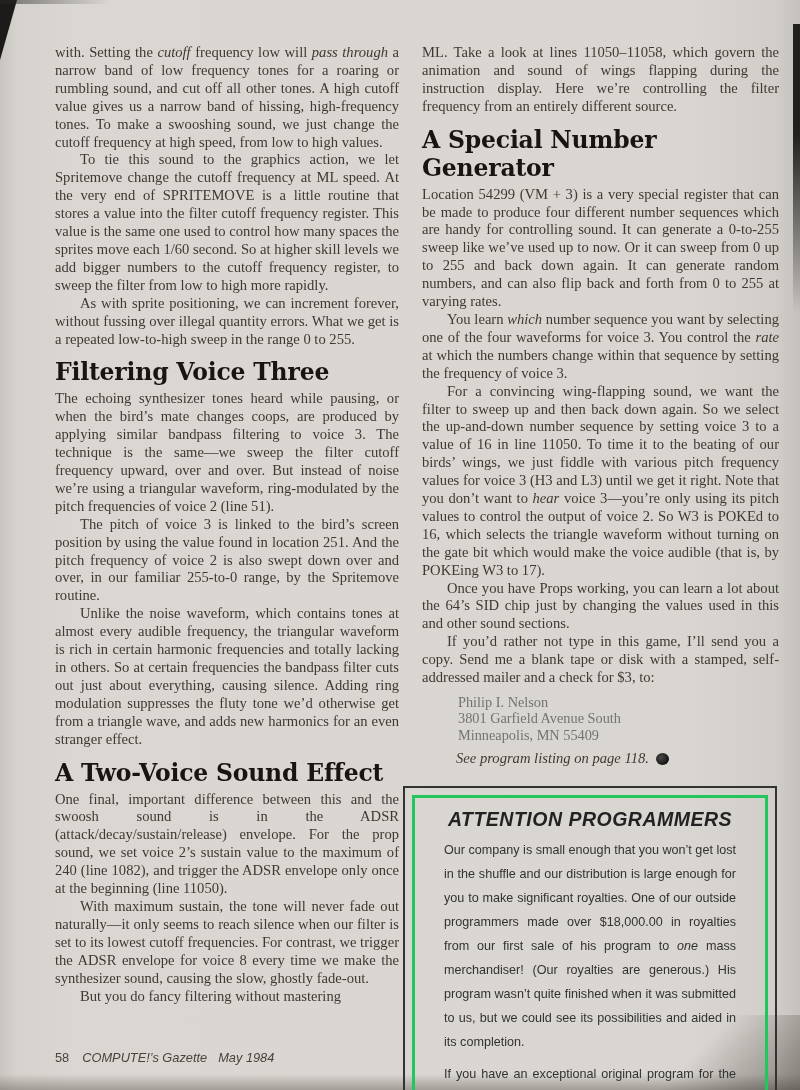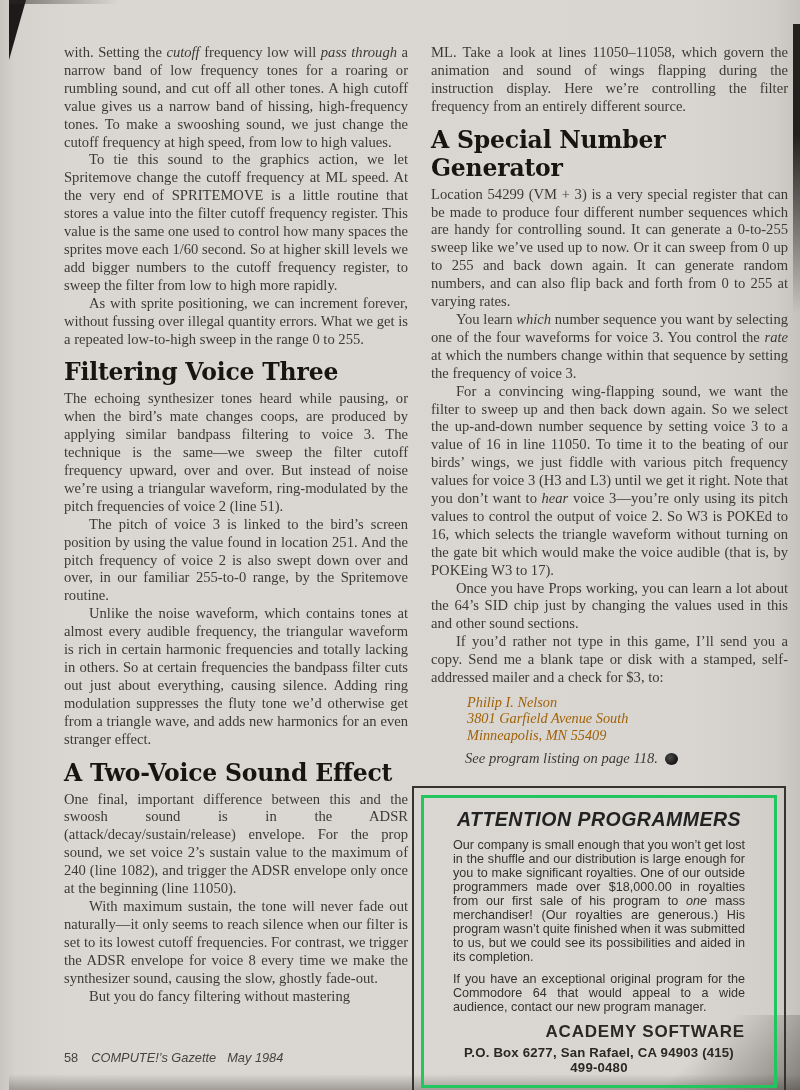--- a/index.html
+++ b/index.html
@@ -1,21 +1,21 @@
 <!DOCTYPE html>
 <html><head>
 <meta charset="utf-8">
 <style>
   html,body{margin:0;padding:0;}
   body{
     width:800px;height:1090px;position:relative;overflow:hidden;
     background:linear-gradient(90deg,#c9c6c1 0px,#d5d2cd 16px,#dad7d2 70px,#d9d6d1 690px,#d1cec9 775px,#c5c2bd 800px);
     font-family:"Liberation Serif",serif;
   }
-  .page{position:absolute;inset:0;margin-left:9px;}
+  .page{position:absolute;inset:0;}
   
   .corner-wedge{position:absolute;left:0;top:0;width:17px;height:60px;background:#1d1b19;
     clip-path:polygon(0 0,100% 0,0 100%);}
   .top-smudge{position:absolute;left:0;top:0;width:110px;height:4px;
     background:linear-gradient(90deg,rgba(40,38,35,.55),rgba(40,38,35,0));}
   .right-strip{position:absolute;right:0;top:24px;width:7px;height:290px;
     background:linear-gradient(180deg,#23211e 0%,#23211e 38%,rgba(35,33,30,0) 100%);}
   .bottom-shade{position:absolute;left:0;bottom:0;width:100%;height:16px;
     background:linear-gradient(180deg,rgba(90,85,78,0) 0%,rgba(90,85,78,.45) 100%);}
   .corner-shadow-br{position:absolute;right:0;bottom:0;width:160px;height:75px;
@@ -24,31 +24,31 @@
   .col{position:absolute;top:44px;}
   .col-left{left:55px;width:344px;}
   .col-right{left:422px;width:357px;}
   p.body{margin:0;font-size:14.6px;line-height:17.9px;text-align:justify;color:#3d3933;}
   p.indent{text-indent:25px;}
   p.lastline{text-align:left;}
   h2.head{margin:10px 0 4px;font-family:"DejaVu Serif",serif;font-weight:bold;
     font-size:23.5px;letter-spacing:-.2px;color:#181410;}
   .it{font-style:italic;}
   
-  .address{margin:7px 0 0 36px;font-style:italic;font-size:14.3px;line-height:16.4px;color:#a16207;}
+  .address{margin:7px 0 0 36px;font-size:14.3px;line-height:16.4px;color:#737373;}
   .listing-note{margin:7px 0 0 34px;font-style:italic;font-size:14.6px;color:#3d3933;
     display:flex;align-items:center;gap:7px;}
   .end-dot{width:13px;height:12px;border-radius:50%;display:inline-block;flex:0 0 auto;
     background:radial-gradient(circle at 38% 38%,#4a4a4a,#121212 72%);}
   
   .ad{position:absolute;left:403px;top:786px;width:374px;border:2px solid #35332f;padding:7px;box-sizing:border-box;}
   .ad-inner{border:3px solid #22c55e;padding:8px 29px 10px;}
   .ad-title{text-align:center;font-family:"Liberation Sans",sans-serif;font-weight:bold;font-style:italic;
     font-size:19.5px;letter-spacing:.5px;color:#222;margin:2px 0 7px;}
-  .ad-p{margin:0 0 8px;font-family:"Liberation Sans",sans-serif;font-size:12.6px;line-height:14px;
+  .ad-p{margin:0 0 8px;font-family:"Liberation Sans",sans-serif;font-size:12.6px;line-height:24px;
     text-align:justify;color:#34322e;}
   .ad-company{text-align:right;font-family:"Liberation Sans",sans-serif;font-weight:bold;
     font-size:17px;letter-spacing:.8px;color:#2a2825;margin-top:2px;}
   .ad-contact{text-align:center;font-family:"Liberation Sans",sans-serif;font-weight:bold;
     font-size:13.2px;letter-spacing:.2px;color:#2a2825;margin-top:3px;}
   
   .footer{position:absolute;left:55px;top:1050px;font-family:"Liberation Sans",sans-serif;
     font-size:12.8px;color:#47433d;}
   .footer .pgnum{margin-right:13px;}
   .footer .mag{font-style:italic;margin-right:11px;}

